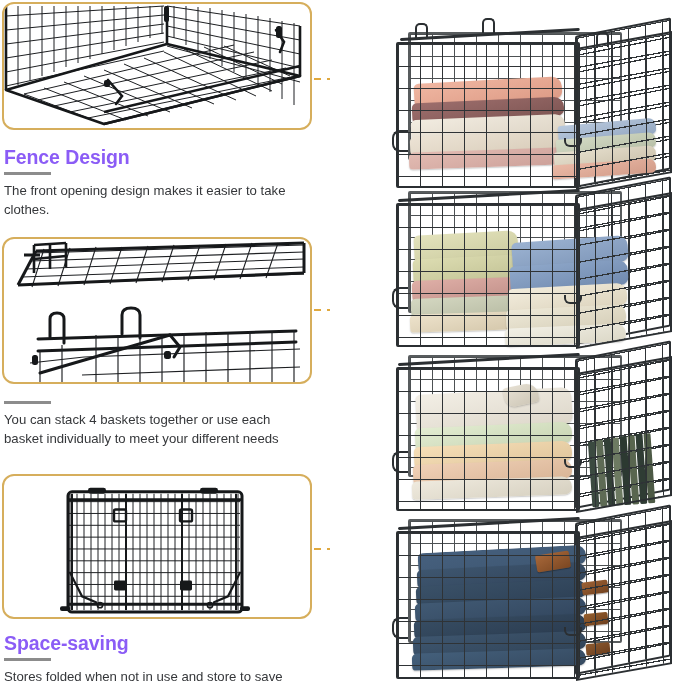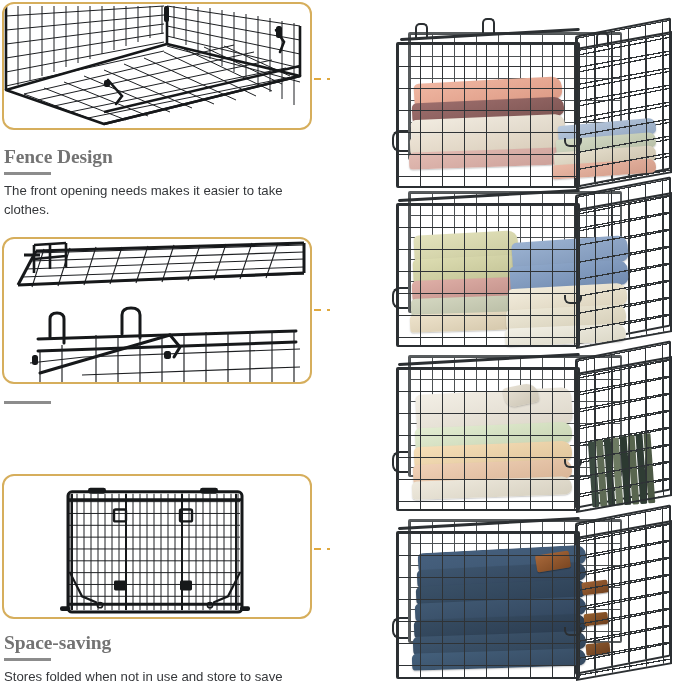--- a/index.html
+++ b/index.html
@@ -33,24 +33,23 @@
     background: #ffffff;
     overflow: hidden;
   }
 
   .caption { position: absolute; left: 4px; width: 320px; }
 
   .caption h3 {
     margin: 0;
     font-size: 19.5px;
     font-weight: 700;
-    color: #737373;
+    color: #8b5cf6;
     letter-spacing: -0.1px;
     line-height: 1.15;
-    font-family: Liberation Serif, serif;
   }
   .rule {
     margin-top: 4px;
     width: 47px; height: 3px;
     background: #8c8c8c;
   }
   .caption p {
     margin: 7px 0 0 0;
     font-size: 13.2px;
     line-height: 1.42;
@@ -268,21 +267,21 @@
               <rect x="272" y="22" width="6" height="12" rx="2.5"></rect>
               <rect x="100" y="76" width="6" height="7" rx="2"></rect>
             </g>
           </g>
         </svg>
       </div>
     </div>
     <div class="caption" style="top:146px;">
       <h3>Fence Design</h3>
       <div class="rule"></div>
-      <p>The front opening needs makes it easier to take clothes.</p>
+      <p>The front opening design makes it easier to take clothes.</p>
     </div>
   </div>
 
   <div class="feature-block" style="top:237px;height:235px;">
     <div class="photo-frame" style="top:0;height:147px;">
       <div class="art">
         <svg viewBox="0 0 306 143" preserveAspectRatio="none" aria-hidden="true">
           <g fill="none" stroke="#1d1f22">
 
             <g stroke-width="1.1">
@@ -350,20 +349,21 @@
             <g fill="#16181a" stroke="none">
               <rect x="28" y="116" width="6" height="10" rx="2.5"></rect>
               <rect x="160" y="112" width="7" height="8" rx="2.5"></rect>
             </g>
           </g>
         </svg>
       </div>
     </div>
     <div class="caption" style="top:160px;">
       <div class="rule"></div>
+      <p>You can stack 4 baskets together or use each basket individually to meet your different needs</p>
     </div>
   </div>
 
   <div class="feature-block" style="top:474px;height:168px;">
     <div class="photo-frame" style="top:0;height:145px;">
       <div class="art">
         <svg viewBox="0 0 306 143" preserveAspectRatio="none" aria-hidden="true">
           <g fill="none" stroke="#1d1f22" stroke-width="1">
 
             <g>

